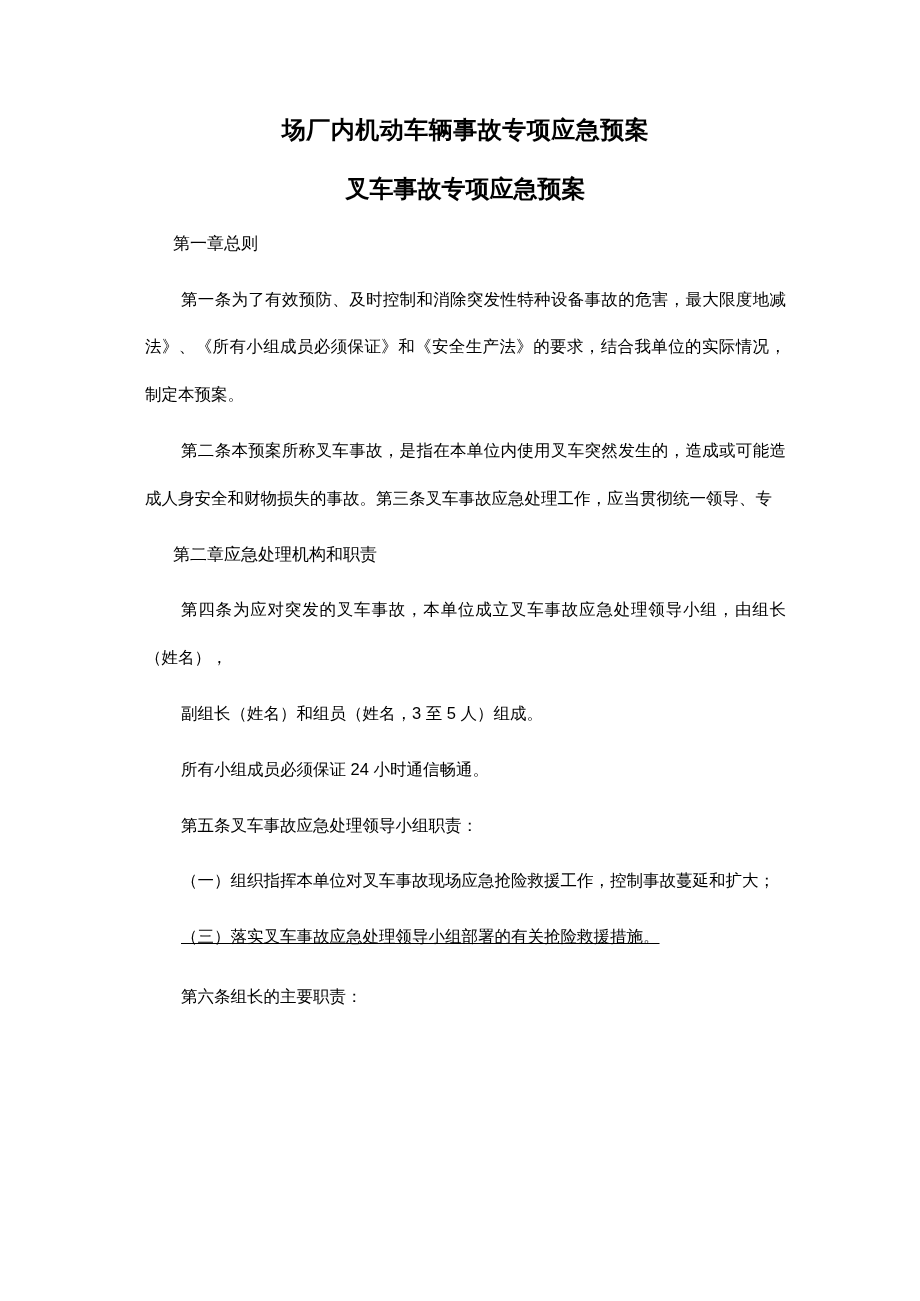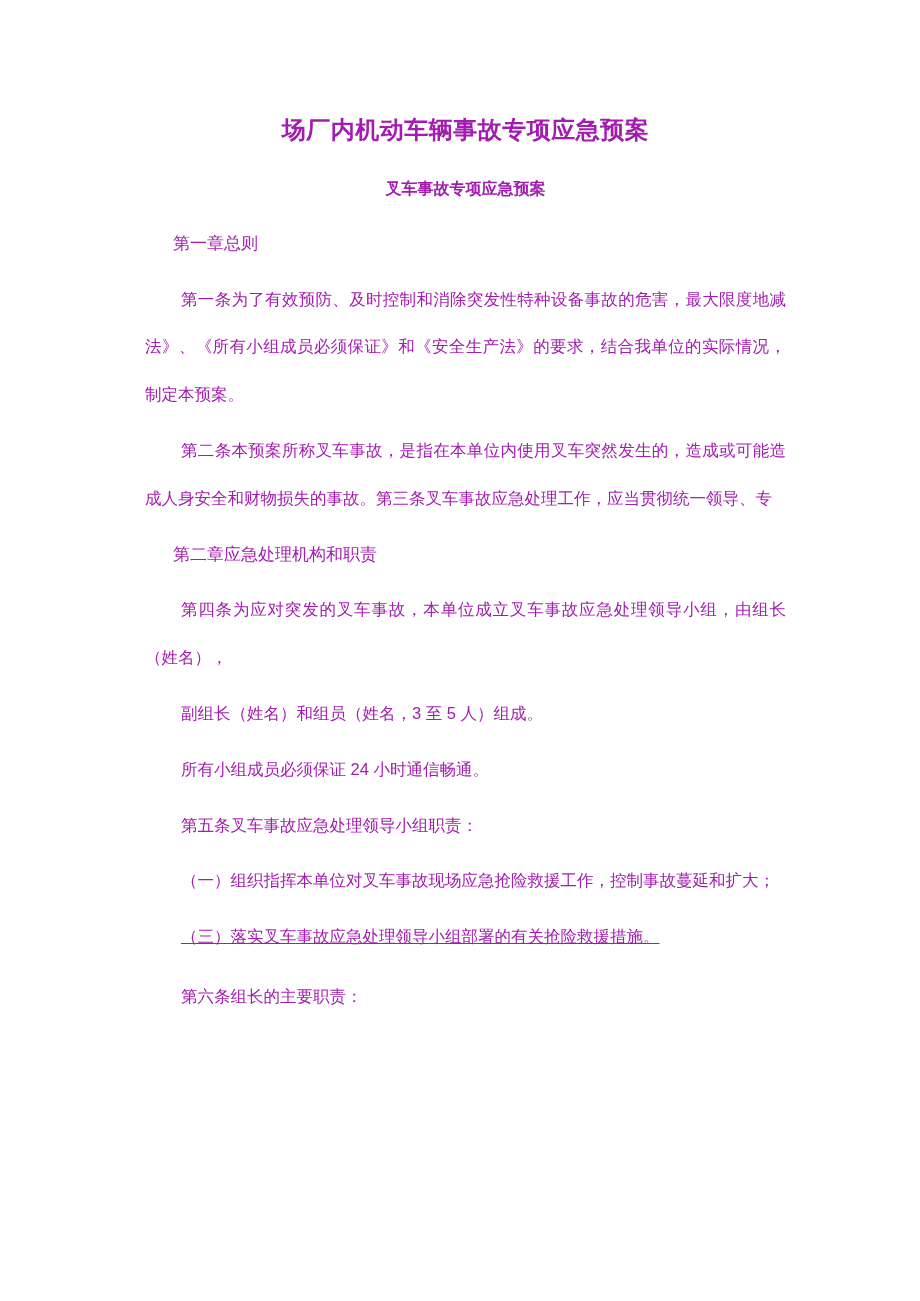--- a/index.html
+++ b/index.html
@@ -6,35 +6,35 @@
     margin: 0;
     padding: 0;
     background: #ffffff;
   }
   .page {
     position: relative;
     width: 920px;
     height: 1301px;
     box-sizing: border-box;
     background: #ffffff;
-    color: #a21caf;
+    color: #000000;
     padding: 110px 126px 0 137px;
     overflow: hidden;
     font-family: "Liberation Sans", sans-serif;
   }
   .doc-title {
     font-size: 24px;
     font-weight: bold;
     line-height: 40px;
     text-align: center;
     letter-spacing: 0.5px;
   }
   .doc-subtitle {
     margin-top: 15px;
-    font-size: 16px;
+    font-size: 24px;
     font-weight: bold;
     line-height: 47.8px;
     text-align: center;
   }
   .heading-line {
     font-size: 17px;
     font-weight: normal;
     line-height: 47.8px;
     text-indent: 36px;
   }

